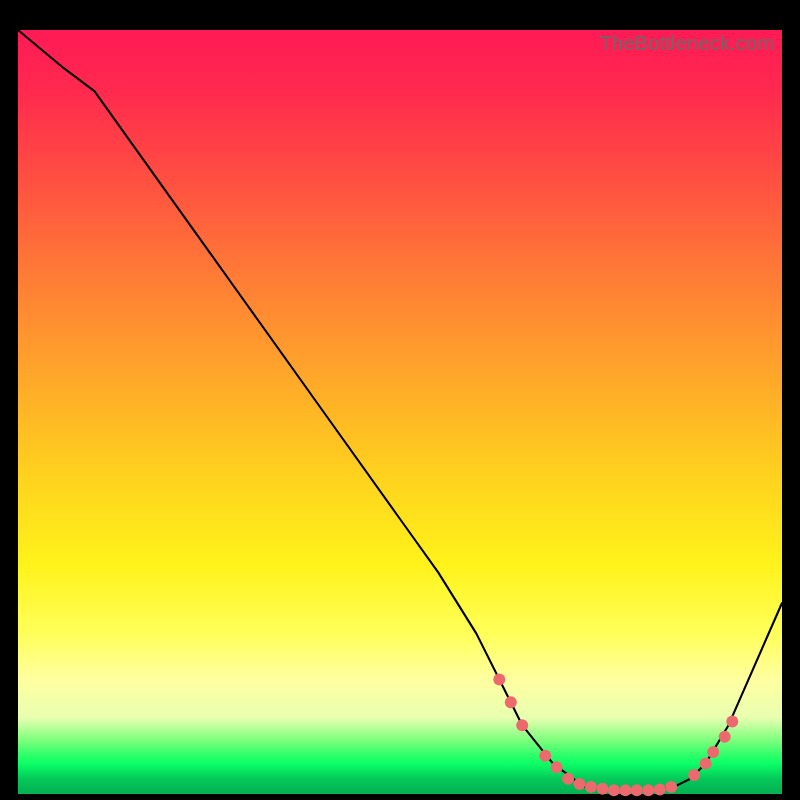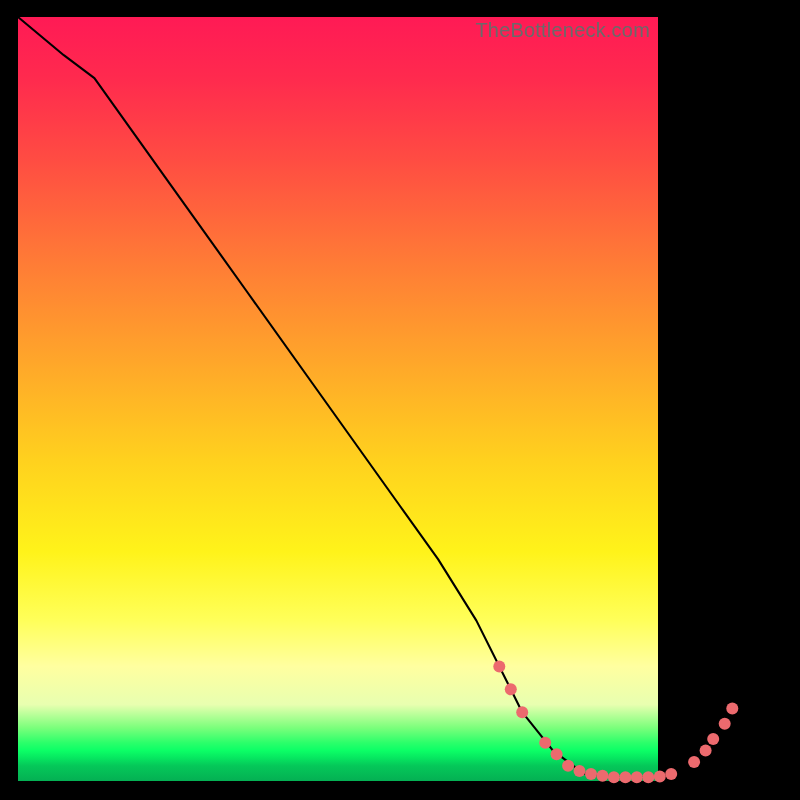--- a/index.html
+++ b/index.html
@@ -15,22 +15,22 @@
     left: 0;
     top: 0;
     width: 800px;
     height: 800px;
     background: #000;
   }
   .plot {
     
     position: absolute;
     left: 18px;
-    top: 17px;
-    width: 640px;
+    top: 30px;
+    width: 764px;
     height: 764px;
   }
   
   .gradient {
     position: absolute;
     inset: 0;
     background: linear-gradient(to bottom,
       #ff1a55 0%,
       #ff2a4e 8%,
       #ff4a43 18%,

